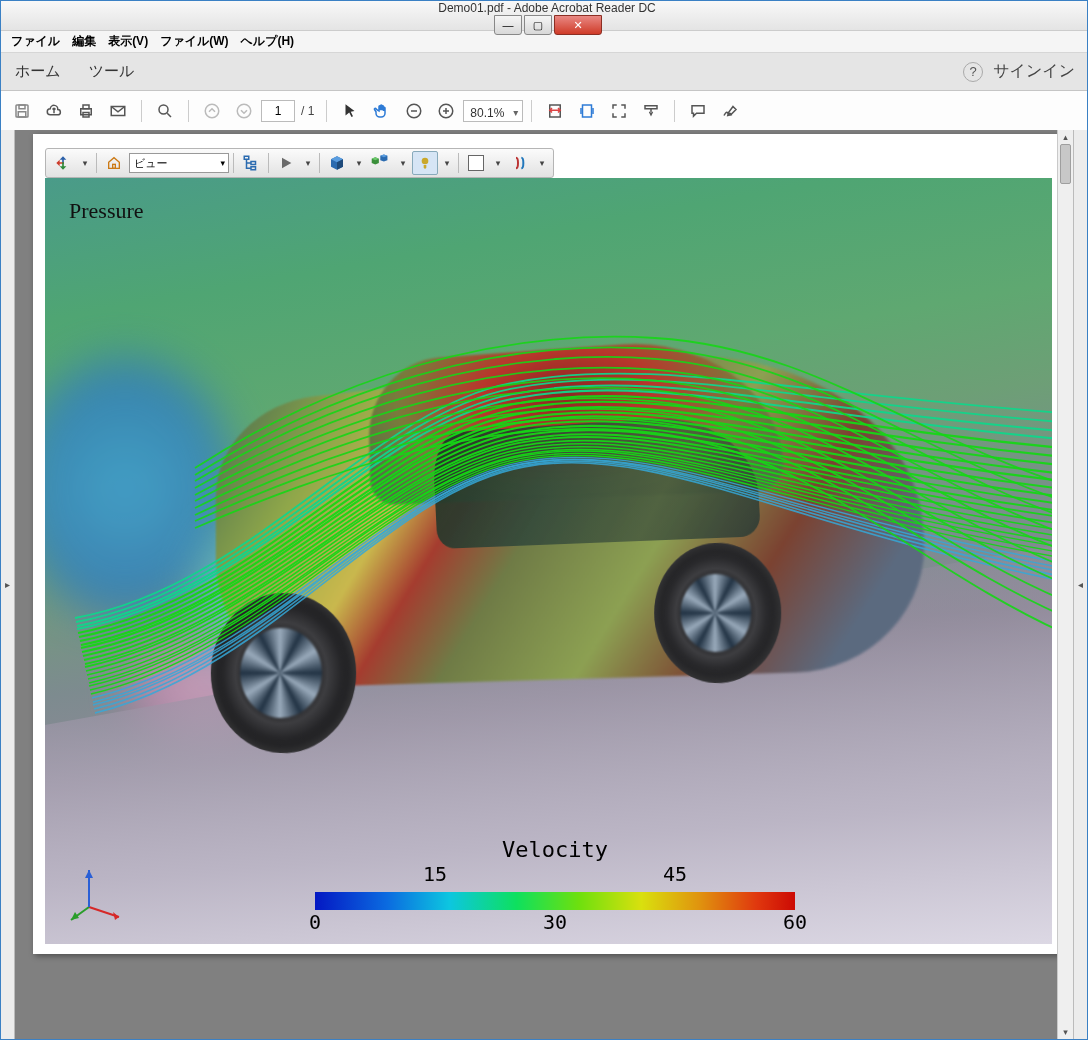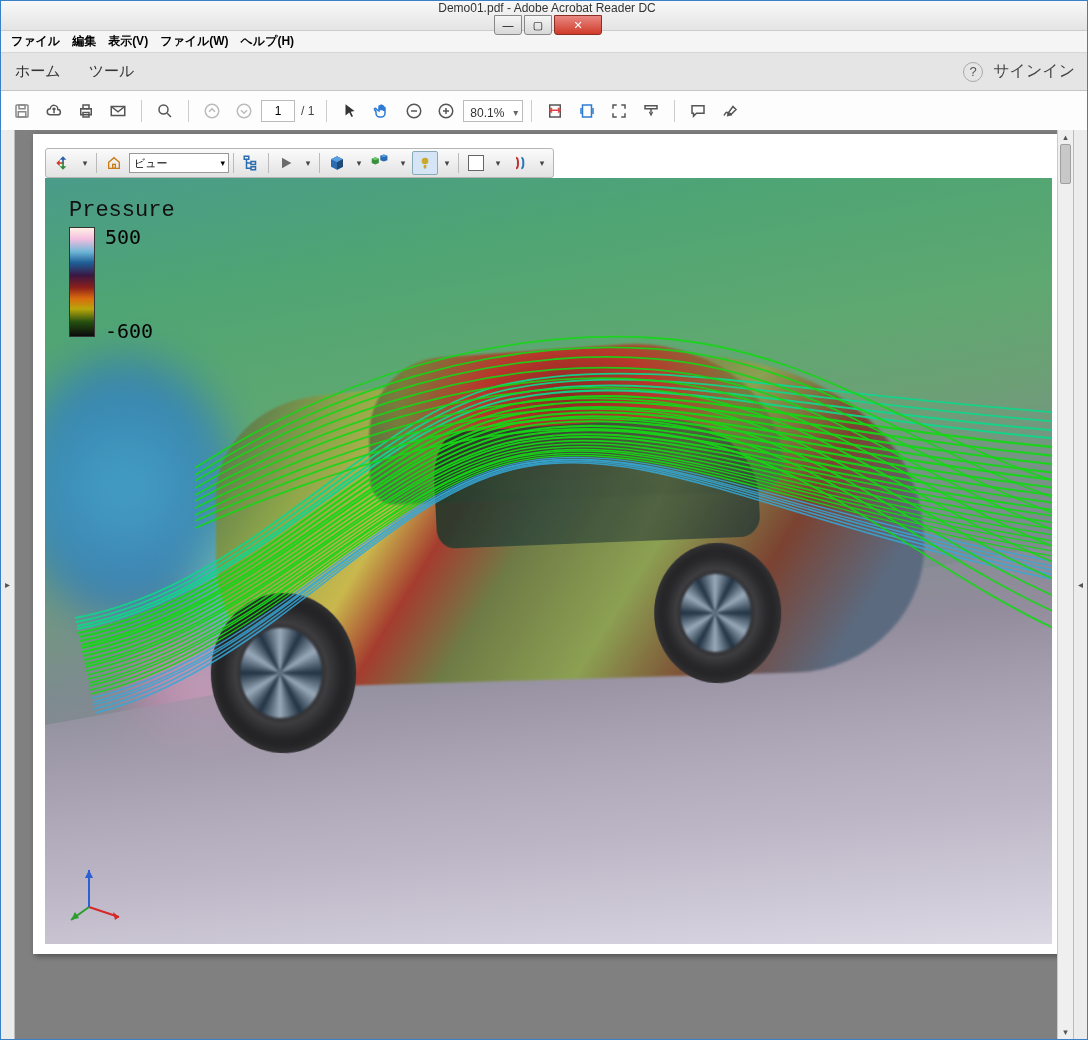--- a/index.html
+++ b/index.html
@@ -74,21 +74,21 @@
   .wheel.front { left:85px; top:285px; width:160px; height:160px; }
   .wheel.rear { left:530px; top:235px; width:140px; height:140px; }
   .wheel::after { content:""; position:absolute; inset:22%; border-radius:50%; background: conic-gradient(#9ab 0deg,#234 30deg,#9ab 60deg,#234 90deg,#9ab 120deg,#234 150deg,#9ab 180deg,#234 210deg,#9ab 240deg,#234 270deg,#9ab 300deg,#234 330deg,#9ab 360deg); filter: blur(1px); }
   
   
   .streamlines { position:absolute; inset:0; }
   .sl { position:absolute; height:2px; border-radius:2px; }
   
   
   .pressure { position:absolute; left:24px; top:20px; }
-  .pressure .ttl { font-size: 22px; color: #111; font-family: Liberation Mono, monospace; }
+  .pressure .ttl { font-size: 22px; color: #111; font-family: Liberation Serif, serif; }
   .pressure .bar { width: 26px; height: 110px; margin-top: 4px; background: linear-gradient(to bottom, #fff1e5 0%, #f4bfe0 10%, #6fb6d6 22%, #1e5f97 32%, #3b1742 44%, #8b1f1a 55%, #d96a0f 65%, #b8a60a 75%, #254f10 87%, #0b0b0b 100%); border:1px solid #333; }
   .pressure .lbl { position:absolute; left: 36px; font-size: 20px; font-family: Consolas, monospace; }
   
   
   .velocity { position:absolute; left:250px; bottom: 12px; width:520px; text-align:center; font-family: Consolas, monospace; }
   .velocity .ttl { font-size: 22px; }
   .velocity .vbar { height: 18px; margin: 6px 20px 0; background: linear-gradient(to right,#0418c3 0%, #0b6be0 15%, #0dc6e0 28%, #0ee05e 42%, #6ee00e 55%, #d9e00e 68%, #e0940e 80%, #e0380e 92%, #cc0a04 100%); }
   .velocity .ticks { position:relative; height:22px; margin: 0 20px; font-size:20px; }
   .velocity .ticks span { position:absolute; transform:translateX(-50%); }
   .velocity .upper { position:relative; height:24px; margin: 0 20px; font-size:20px; }
@@ -521,27 +521,35 @@
             </div>
             <div style="position: absolute; left: 150px; top: 200px;">
               <svg width="900" height="300" style="position: absolute; overflow: visible;">
                 <path d="M 0 150 C 140 90, 300 35, 460 55 S 720 190, 880 260" fill="none" stroke="#16d616" stroke-width="1.8" opacity="0.9"></path>
               </svg>
             </div>
           </div>
 
         <div class="pressure">
           <div class="ttl">Pressure</div>
-          <div style="position:relative;">
-            <div class="bar"></div>
-            <div class="lbl" style="top:-2px;">500</div>
-            <div class="lbl" style="top:92px;">-600</div>
-          </div>
         </div>
 
+        <div class="velocity">
+          <div class="ttl">Velocity</div>
+          <div class="upper">
+            <span style="left:25%;">15</span>
+            <span style="left:75%;">45</span>
+          </div>
+          <div class="vbar"></div>
+          <div class="ticks">
+            <span style="left:0%;">0</span>
+            <span style="left:50%;">30</span>
+            <span style="left:100%;">60</span>
+          </div>
+        </div>
 
         <div class="triad">
           <svg viewBox="0 0 60 60">
             <line x1="20" y1="45" x2="50" y2="55" stroke="#d62828" stroke-width="2"></line>
               <polygon points="50,55 44,50 46,58" fill="#d62828"></polygon>
             <line x1="20" y1="45" x2="2" y2="58" stroke="#2a9d2a" stroke-width="2"></line>
               <polygon points="2,58 10,56 6,50" fill="#2a9d2a"></polygon>
             <line x1="20" y1="45" x2="20" y2="8" stroke="#2a5fd6" stroke-width="2"></line>
               <polygon points="20,8 16,16 24,16" fill="#2a5fd6"></polygon>
           </svg>

